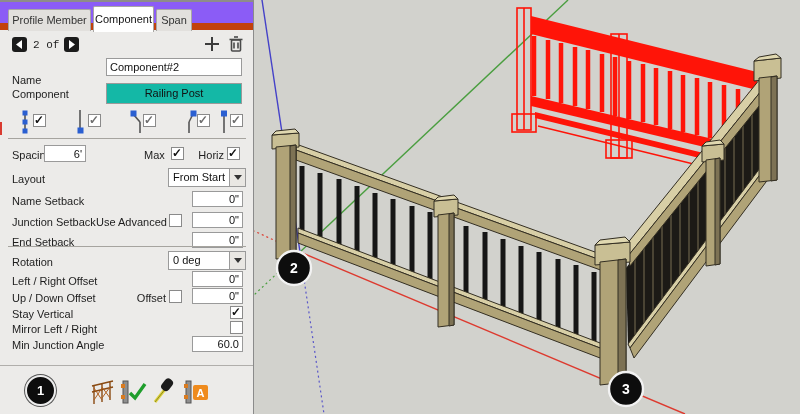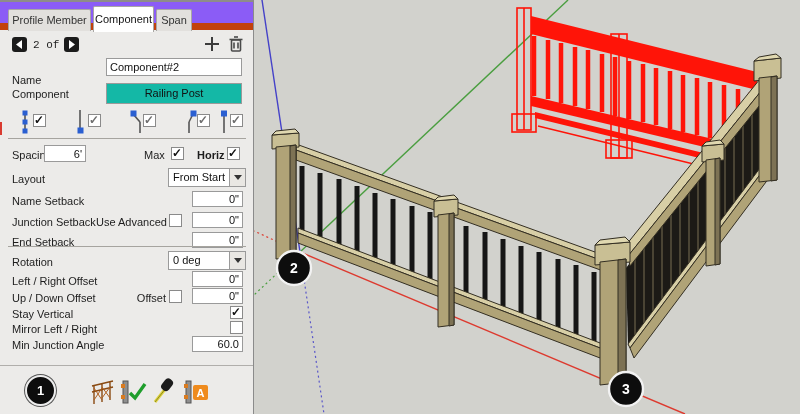--- a/index.html
+++ b/index.html
@@ -116,21 +116,21 @@
       </svg>
     <span class="cb muted checked" style="left:230px;top:114px;"></span>
 
     <div class="divider" style="top:138px;"></div>
     <div class="redmark"></div>
 
     <span class="lbl" style="left:12px;top:149px;">Spacing</span>
     <input class="txt num" style="left: 44px; top: 145px; width: 42px; height: 17px;" value="6'">
     <span class="lbl" style="left:144px;top:149px;width:24px;text-align:left;">Max</span>
     <span class="cb checked" style="left:171px;top:147px;"></span>
-    <span class="lbl" style="left:197px;top:149px;width:27px;text-align:right;font-weight:bold;">Horiz</span>
+    <span class="lbl" style="left:197px;top:149px;width:27px;text-align:right;">Horiz</span>
     <span class="cb checked" style="left:227px;top:147px;"></span>
 
     <span class="lbl" style="left:12px;top:173px;">Layout</span>
     <div class="sel" style="left:168px;top:168px;width:78px;height:19px;">
       <span class="val">From Start</span>
       <span class="dd">
           <i></i>
         </span>
     </div>
 

